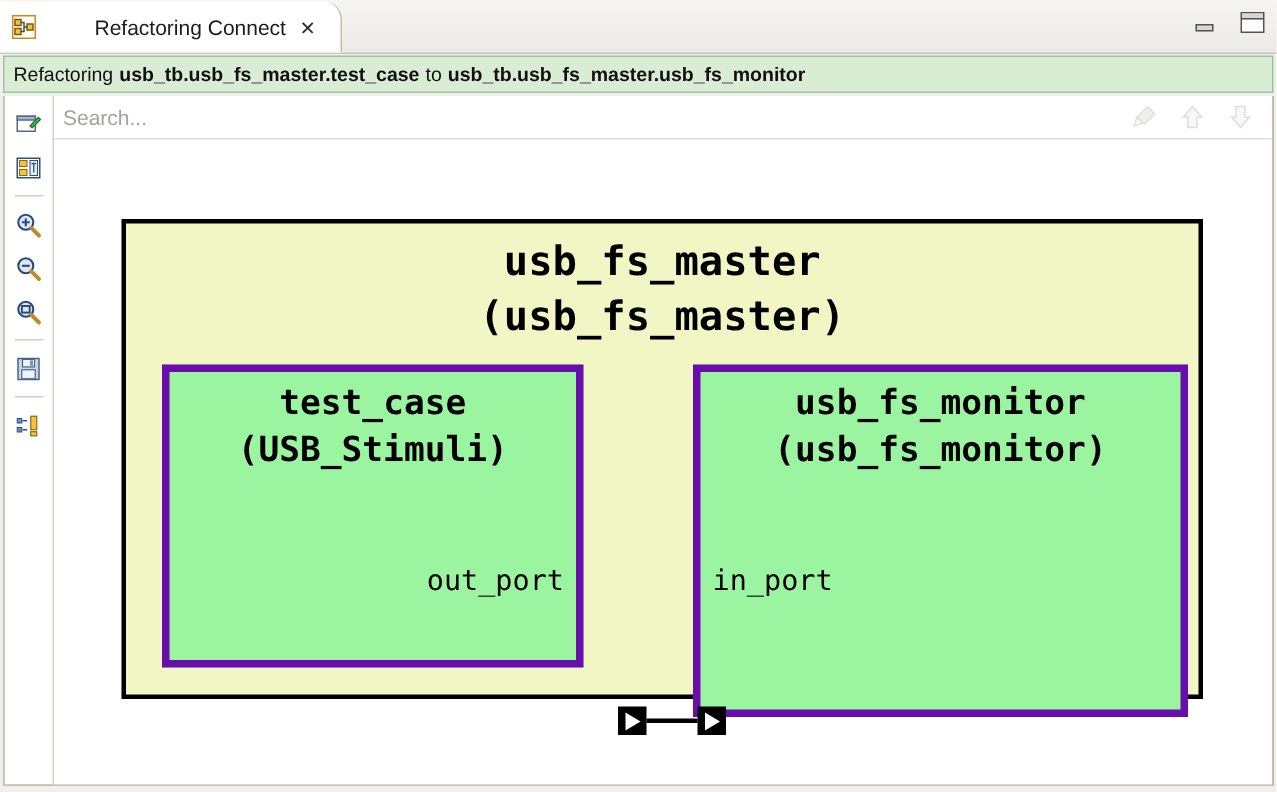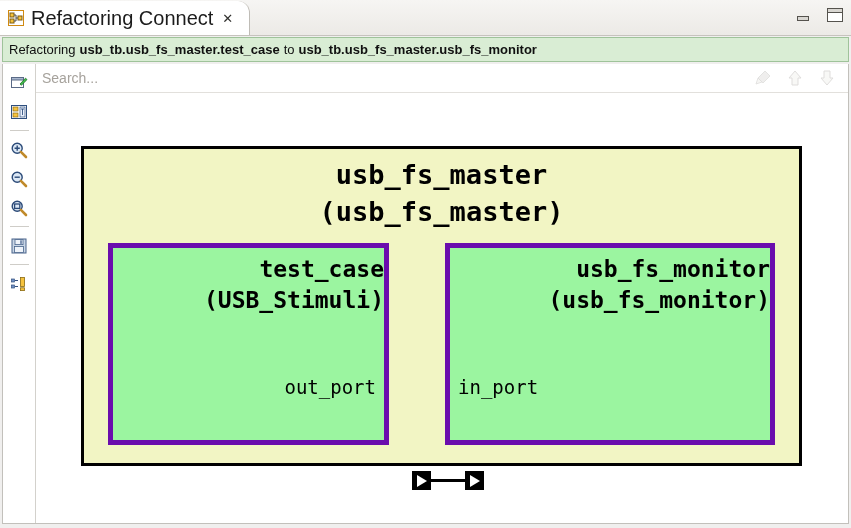--- a/index.html
+++ b/index.html
@@ -44,23 +44,24 @@
     border-right: 1px solid #bfbcb6;
     border-top-right-radius: 12px;
     box-sizing: border-box;
   }
   .tab-icon {
     width: 16px; height: 16px;
     position: relative;
     flex: 0 0 auto;
   }
   .tab-label {
-    font-size: 20px;
+    font-size: 14px;
     color: #1c1c1c;
     white-space: nowrap;
+    margin-left: 32px;
   }
   .tab-close {
     font-size: 13px;
     color: #30302e;
     line-height: 1;
     margin-left: 2px;
     cursor: pointer;
   }
   .win-buttons {
     position: absolute;
@@ -222,26 +223,26 @@
     color: #000000;
     white-space: pre;
   }
   .inner-box {
     position: absolute;
     background: #9bf5a0;
     border: 5px solid #6a0dad;
     box-sizing: border-box;
   }
   .inner-box.left  { left: 24px;  top: 94px; width: 281px; height: 202px; }
-  .inner-box.right { left: 361px; top: 94px; width: 330px; height: 202px; padding-left: 36px; }
+  .inner-box.right { left: 378px; top: 94px; width: 330px; height: 235px; padding-left: 36px; }
   .inner-title {
     position: absolute;
     left: 0; right: 0;
     top: 6px;
-    text-align: right;
+    text-align: center;
     font-family: "DejaVu Sans Mono", monospace;
     font-weight: bold;
     font-size: 23px;
     line-height: 1.33;
     color: #000000;
     white-space: pre;
   }
   .port-label {
     position: absolute;
     font-family: "DejaVu Sans Mono", monospace;

